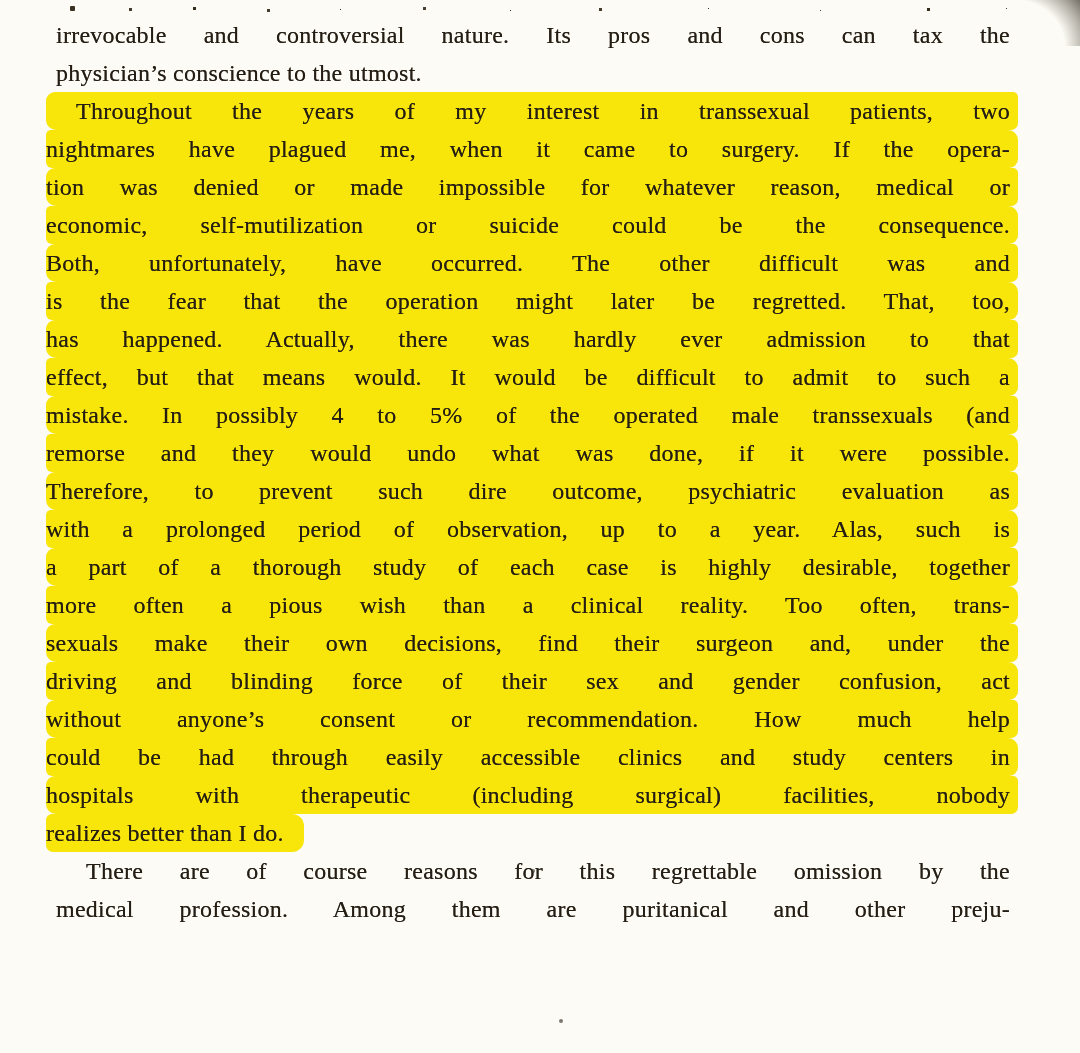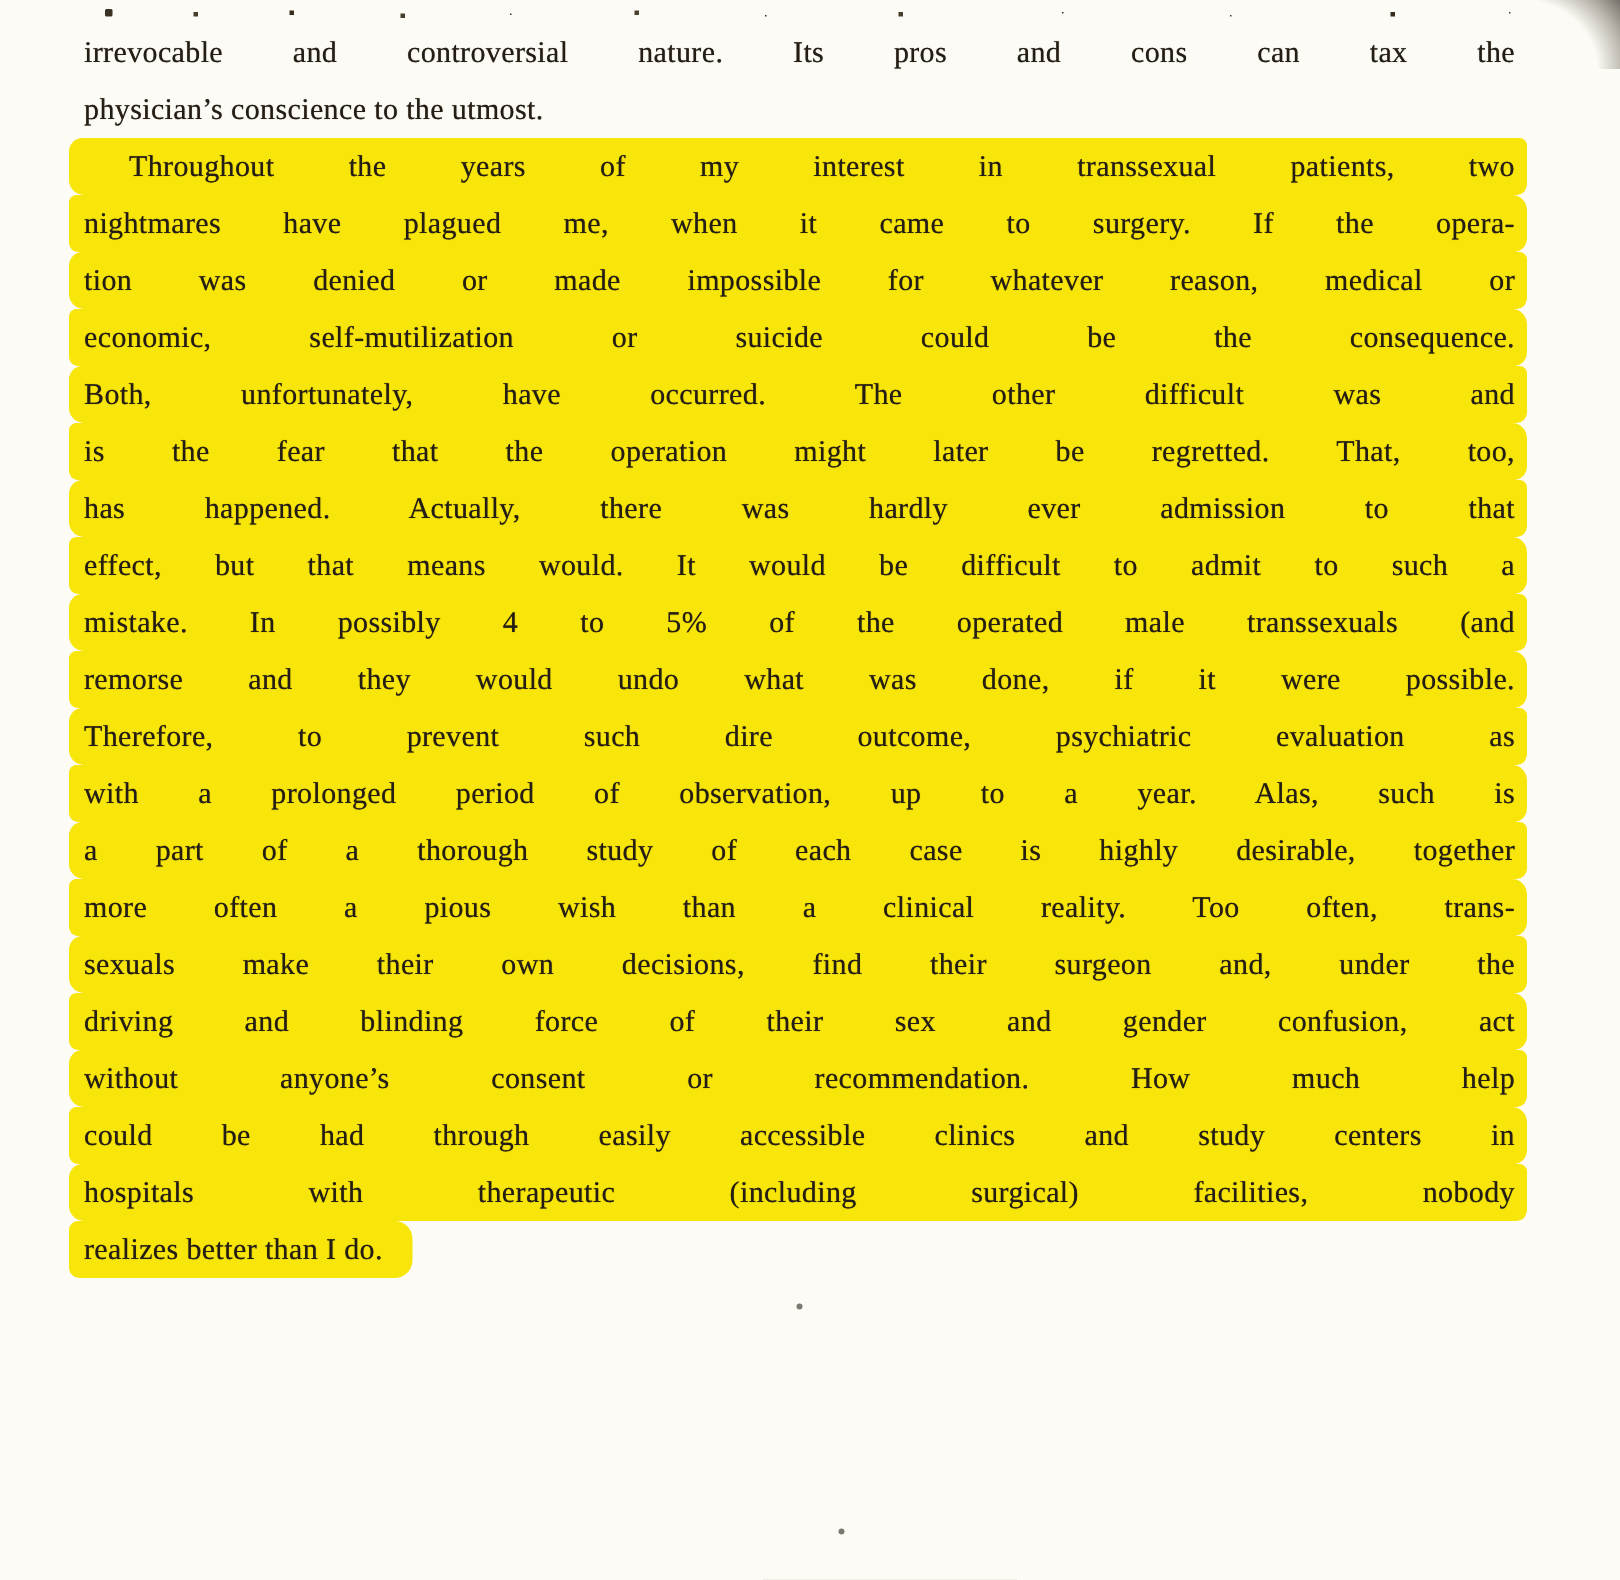--- a/index.html
+++ b/index.html
@@ -18,41 +18,40 @@
   }
   .text-col {
     position: absolute;
     left: 56px;
     top: 4px;
     width: 954px;
   }
   .para { margin: 0; padding: 0; }
   .line {
     display: block;
-    font-size: 20px;
+    font-size: 24px;
     line-height: 38px;
     height: 38px;
     letter-spacing: 0.25px;
     text-align: justify;
     text-align-last: justify;
     text-shadow: 0 0 0.5px rgba(36, 29, 20, 0.75);
     white-space: nowrap;
   }
   .line.end {
     text-align: left;
     text-align-last: left;
   }
   .indent { text-indent: 30px; }
 
   
   .hl {
     background: var(--hl, #f8e50a);
     margin-left: -10px;
     margin-right: -8px;
-    padding-left: 10px;
     padding-right: 8px;
   }
   .hl:nth-child(odd)  { border-radius: 9px 5px 7px 10px; }
   .hl:nth-child(even) { border-radius: 5px 10px 9px 6px; }
   .hl.fit {
     width: fit-content;
     padding-right: 20px;
     border-radius: 6px 12px 12px 7px;
     text-align: right;
   }
@@ -143,19 +142,23 @@
       <span class="line hl">a part of a thorough study of each case is highly desirable, together</span>
       <span class="line hl">more often a pious wish than a clinical reality. Too often, trans-</span>
       <span class="line hl">sexuals make their own decisions, find their surgeon and, under the</span>
       <span class="line hl">driving and blinding force of their sex and gender confusion, act</span>
       <span class="line hl">without anyone’s consent or recommendation. How much help</span>
       <span class="line hl">could be had through easily accessible clinics and study centers in</span>
       <span class="line hl">hospitals with therapeutic (including surgical) facilities, nobody</span>
       <span class="line hl end fit">realizes better than I do.</span>
     </p>
 
+    <p class="para">
+      <span class="line indent">There are of course reasons for this regrettable omission by the</span>
+      <span class="line">medical profession. Among them are puritanical and other preju-</span>
+    </p>
 
   </div>
 
   <div class="speck s1"></div>
   <div class="speck s2"></div>
 
 </div>
 
 </body></html>

